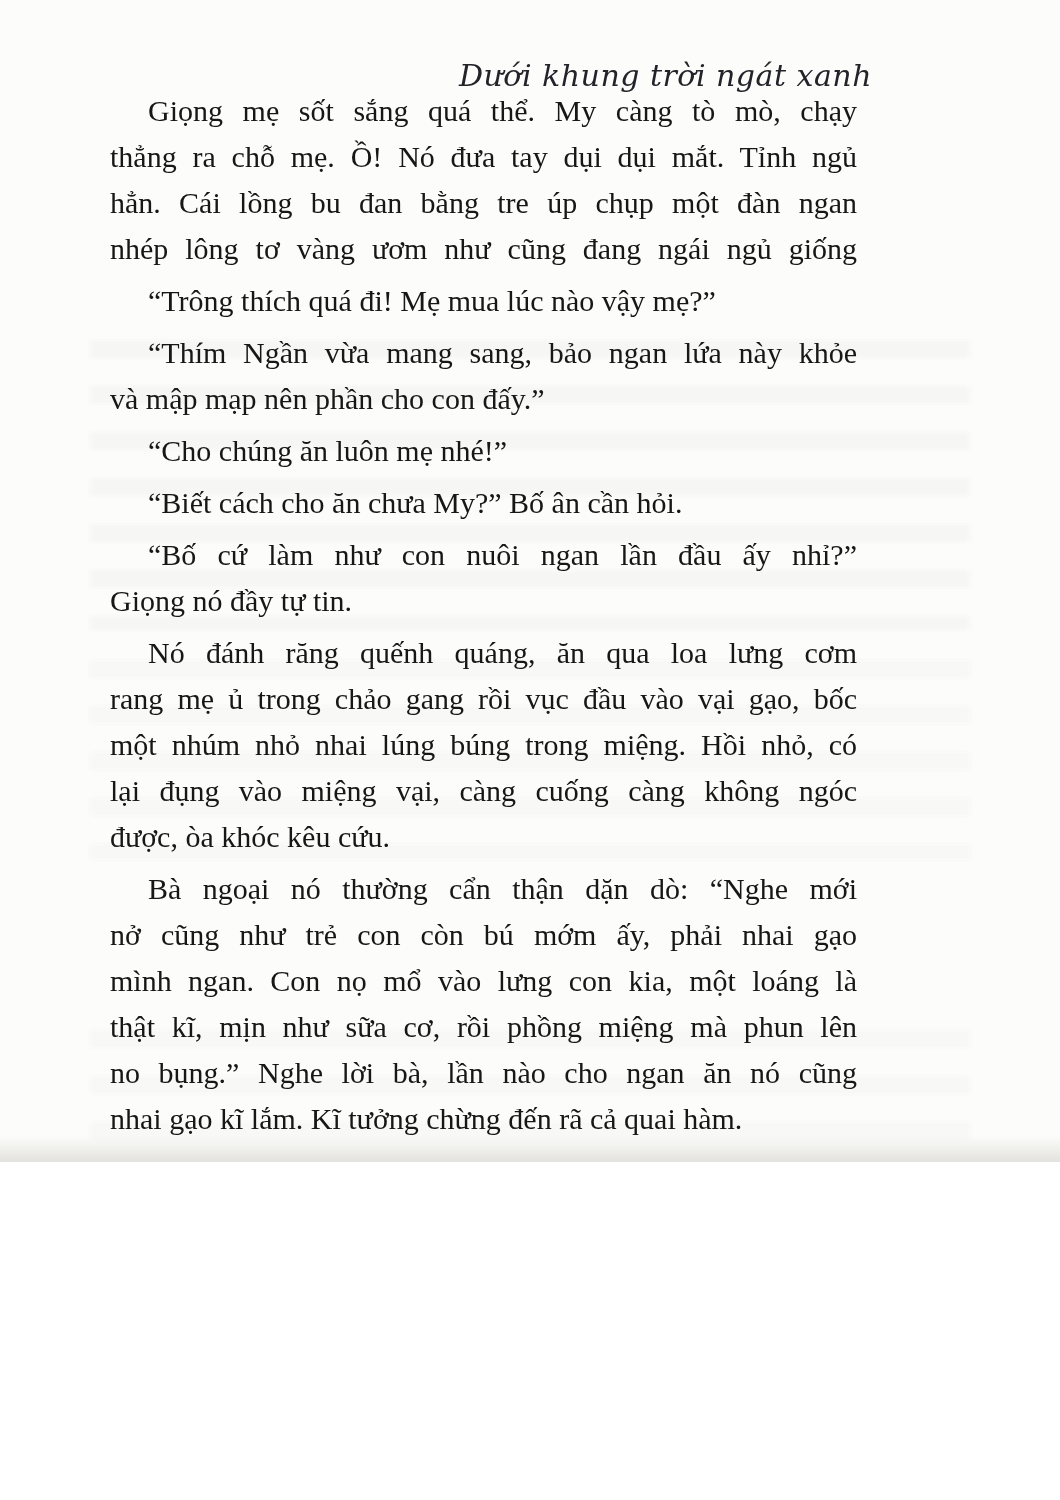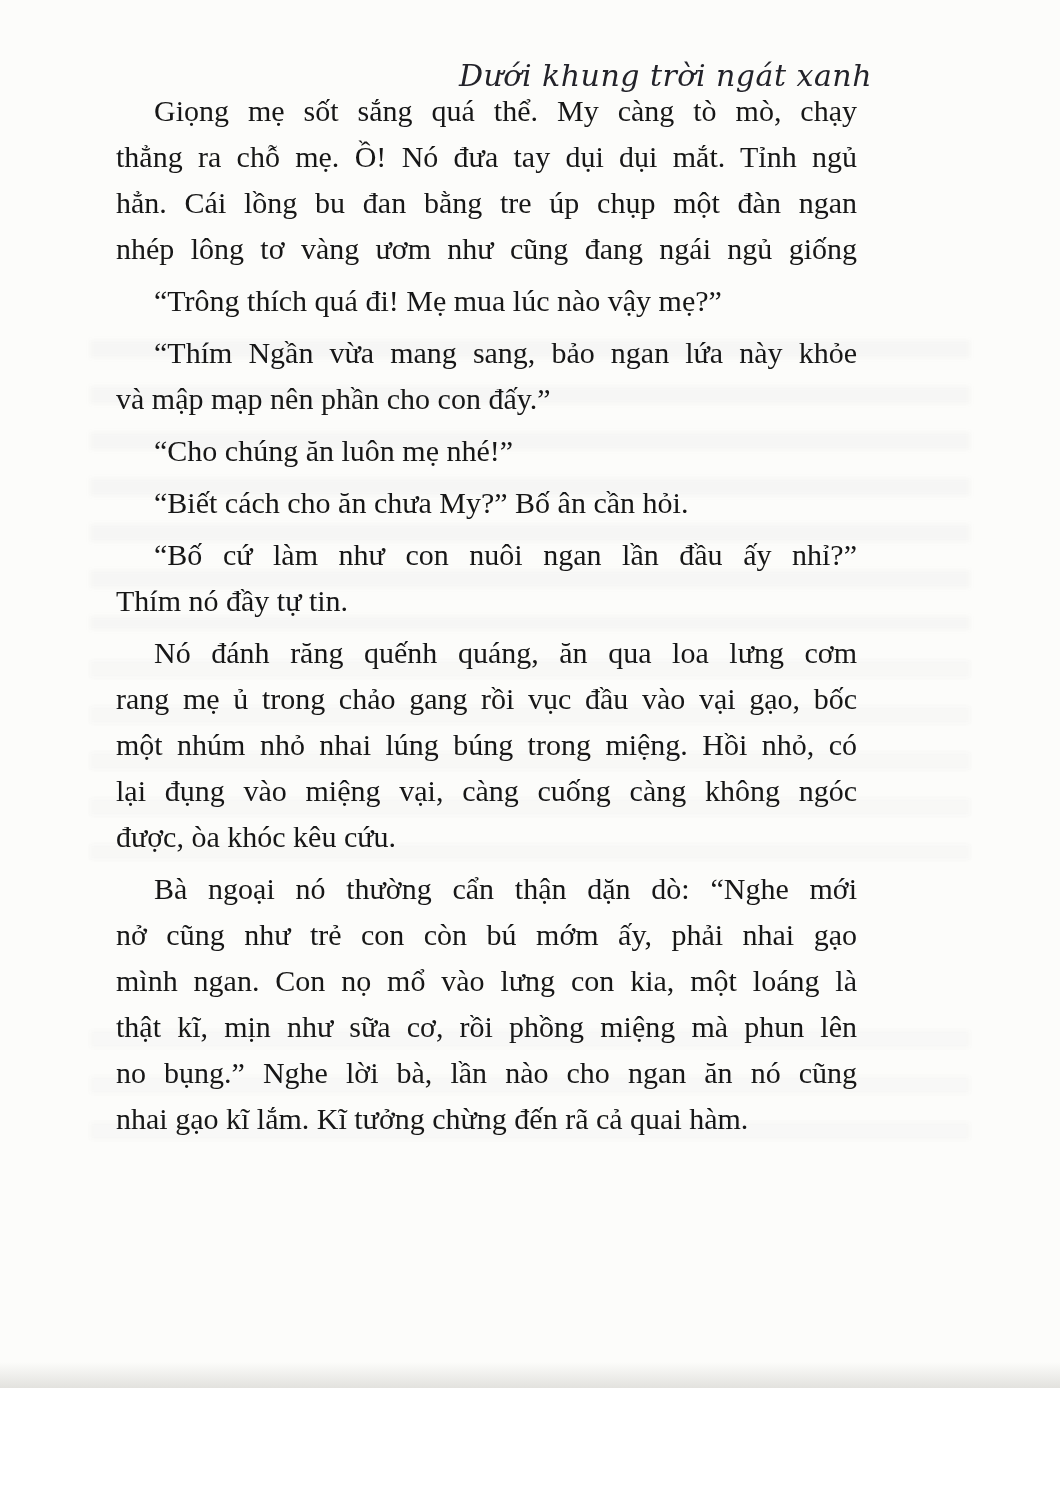--- a/index.html
+++ b/index.html
@@ -2,21 +2,21 @@
 <html><head>
 <meta charset="utf-8">
 <style>
   html, body {
     margin: 0;
     padding: 0;
   }
   .page {
     position: relative;
     width: 1060px;
-    height: 1388px;
+    height: 1162px;
     background:
       radial-gradient(ellipse 900px 300px at 20% 100%, rgba(180,178,172,0.18), rgba(180,178,172,0) 60%),
       radial-gradient(ellipse 700px 200px at 75% 101%, rgba(190,188,182,0.12), rgba(190,188,182,0) 60%),
       linear-gradient(180deg, #fdfdfc 0%, #fcfcfa 92%, #f4f4f1 99%, #ececе8 100%),
       #fcfcfa;
     background-color: #fcfcfa;
     overflow: hidden;
     font-family: "Liberation Serif", "DejaVu Serif", serif;
     color: #1b1b1b;
   }
@@ -57,21 +57,21 @@
     font-family: "DejaVu Serif", "Liberation Serif", serif;
   }
 
   .text-block {
     position: absolute;
     top: 88px;
     left: 106px;
     width: 751px;
   }
   .para {
-    margin: 0 0 6px 10px;
+    margin: 0 0 6px 4px;
   }
   .line {
     font-size: 30px;
     line-height: 46px;
     text-align: justify;
     white-space: normal;
     color: #171717;
   }
   
   .line.just {
@@ -116,21 +116,21 @@
         <div class="line">và mập mạp nên phần cho con đấy.”</div>
       </div>
       <div class="para">
         <div class="line first">“Cho chúng ăn luôn mẹ nhé!”</div>
       </div>
       <div class="para">
         <div class="line first">“Biết cách cho ăn chưa My?” Bố ân cần hỏi.</div>
       </div>
       <div class="para">
         <div class="line just first">“Bố cứ làm như con nuôi ngan lần đầu ấy nhỉ?”</div>
-        <div class="line">Thím nó đầy tự tin.</div>
+        <div class="line">Giọng nó đầy tự tin.</div>
       </div>
       <div class="para">
         <div class="line just first">Nó đánh răng quếnh quáng, ăn qua loa lưng cơm</div>
         <div class="line just">rang mẹ ủ trong chảo gang rồi vục đầu vào vại gạo, bốc</div>
         <div class="line just">một nhúm nhỏ nhai lúng búng trong miệng. Hồi nhỏ, có</div>
         <div class="line just">lại đụng vào miệng vại, càng cuống càng không ngóc</div>
         <div class="line">được, òa khóc kêu cứu.</div>
       </div>
       <div class="para">
         <div class="line just first">Bà ngoại nó thường cẩn thận dặn dò: “Nghe mới</div>

